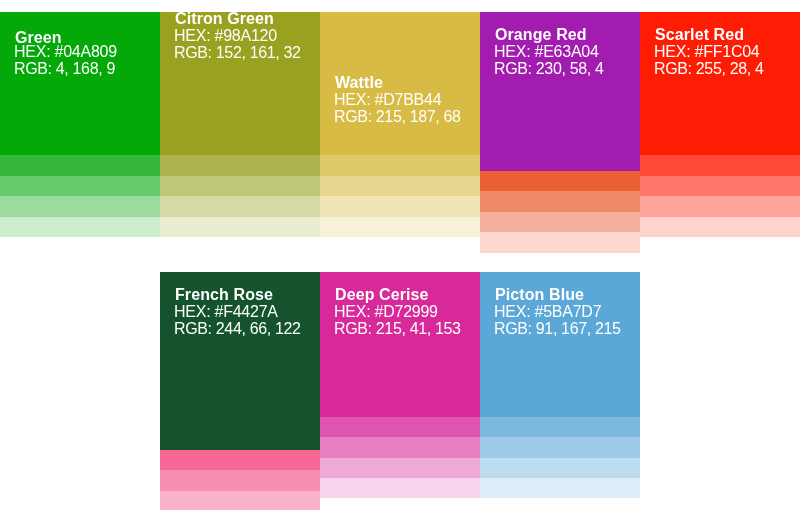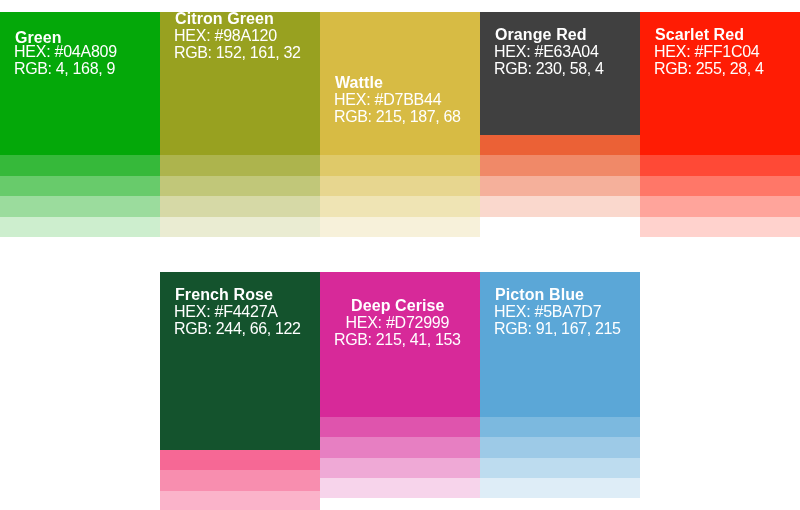--- a/index.html
+++ b/index.html
@@ -57,21 +57,21 @@
         <div class="swatch-hex">HEX: #D7BB44</div>
         <div class="swatch-rgb">RGB: 215, 187, 68</div>
       </div>
     </div>
   <div class="color-tint" style="background: rgb(223, 201, 105); height: 20.45px;"></div>
         <div class="color-tint" style="background: rgb(231, 214, 143); height: 20.45px;"></div>
         <div class="color-tint" style="background: rgb(239, 228, 180); height: 20.45px;"></div>
         <div class="color-tint" style="background: rgb(247, 241, 218); height: 20.45px;"></div>
       </div>
       <div class="palette-column">
-    <div class="color-swatch" style="background: #404040; height: 123px;">
+    <div class="color-swatch" style="background: #a21caf; height: 159px;">
       <div class="swatch-label" style="top: 20px; --gap: 1.4px;">
         <div class="swatch-name" style="position: relative; top: -3px;">Orange Red</div>
         <div class="swatch-hex">HEX: #E63A04</div>
         <div class="swatch-rgb">RGB: 230, 58, 4</div>
       </div>
     </div>
   <div class="color-tint" style="background: rgb(235, 97, 54); height: 20.45px;"></div>
         <div class="color-tint" style="background: rgb(240, 137, 104); height: 20.45px;"></div>
         <div class="color-tint" style="background: rgb(245, 176, 155); height: 20.45px;"></div>
         <div class="color-tint" style="background: rgb(250, 216, 205); height: 20.45px;"></div>
@@ -100,21 +100,21 @@
         <div class="swatch-rgb">RGB: 244, 66, 122</div>
       </div>
     </div>
   <div class="color-tint" style="background: rgb(246, 104, 149); height: 20.25px;"></div>
         <div class="color-tint" style="background: rgb(248, 142, 175); height: 20.25px;"></div>
         <div class="color-tint" style="background: rgb(251, 179, 202); height: 20.25px;"></div>
         <div class="color-tint" style="background: rgb(253, 217, 228); height: 20.25px;"></div>
       </div>
       <div class="palette-column">
     <div class="color-swatch" style="background: rgb(215, 41, 153); height: 145px;">
-      <div class="swatch-label" style="top: 28px; text-align: center; --gap: 4.4px;">
+      <div class="swatch-label" style="top: 17px; --gap: 4.4px;">
         <div class="swatch-name" style="position: relative; top: 0px;">Deep Cerise</div>
         <div class="swatch-hex">HEX: #D72999</div>
         <div class="swatch-rgb">RGB: 215, 41, 153</div>
       </div>
     </div>
   <div class="color-tint" style="background: rgb(223, 84, 173); height: 20.25px;"></div>
         <div class="color-tint" style="background: rgb(231, 127, 194); height: 20.25px;"></div>
         <div class="color-tint" style="background: rgb(239, 169, 214); height: 20.25px;"></div>
         <div class="color-tint" style="background: rgb(247, 212, 235); height: 20.25px;"></div>
       </div>

